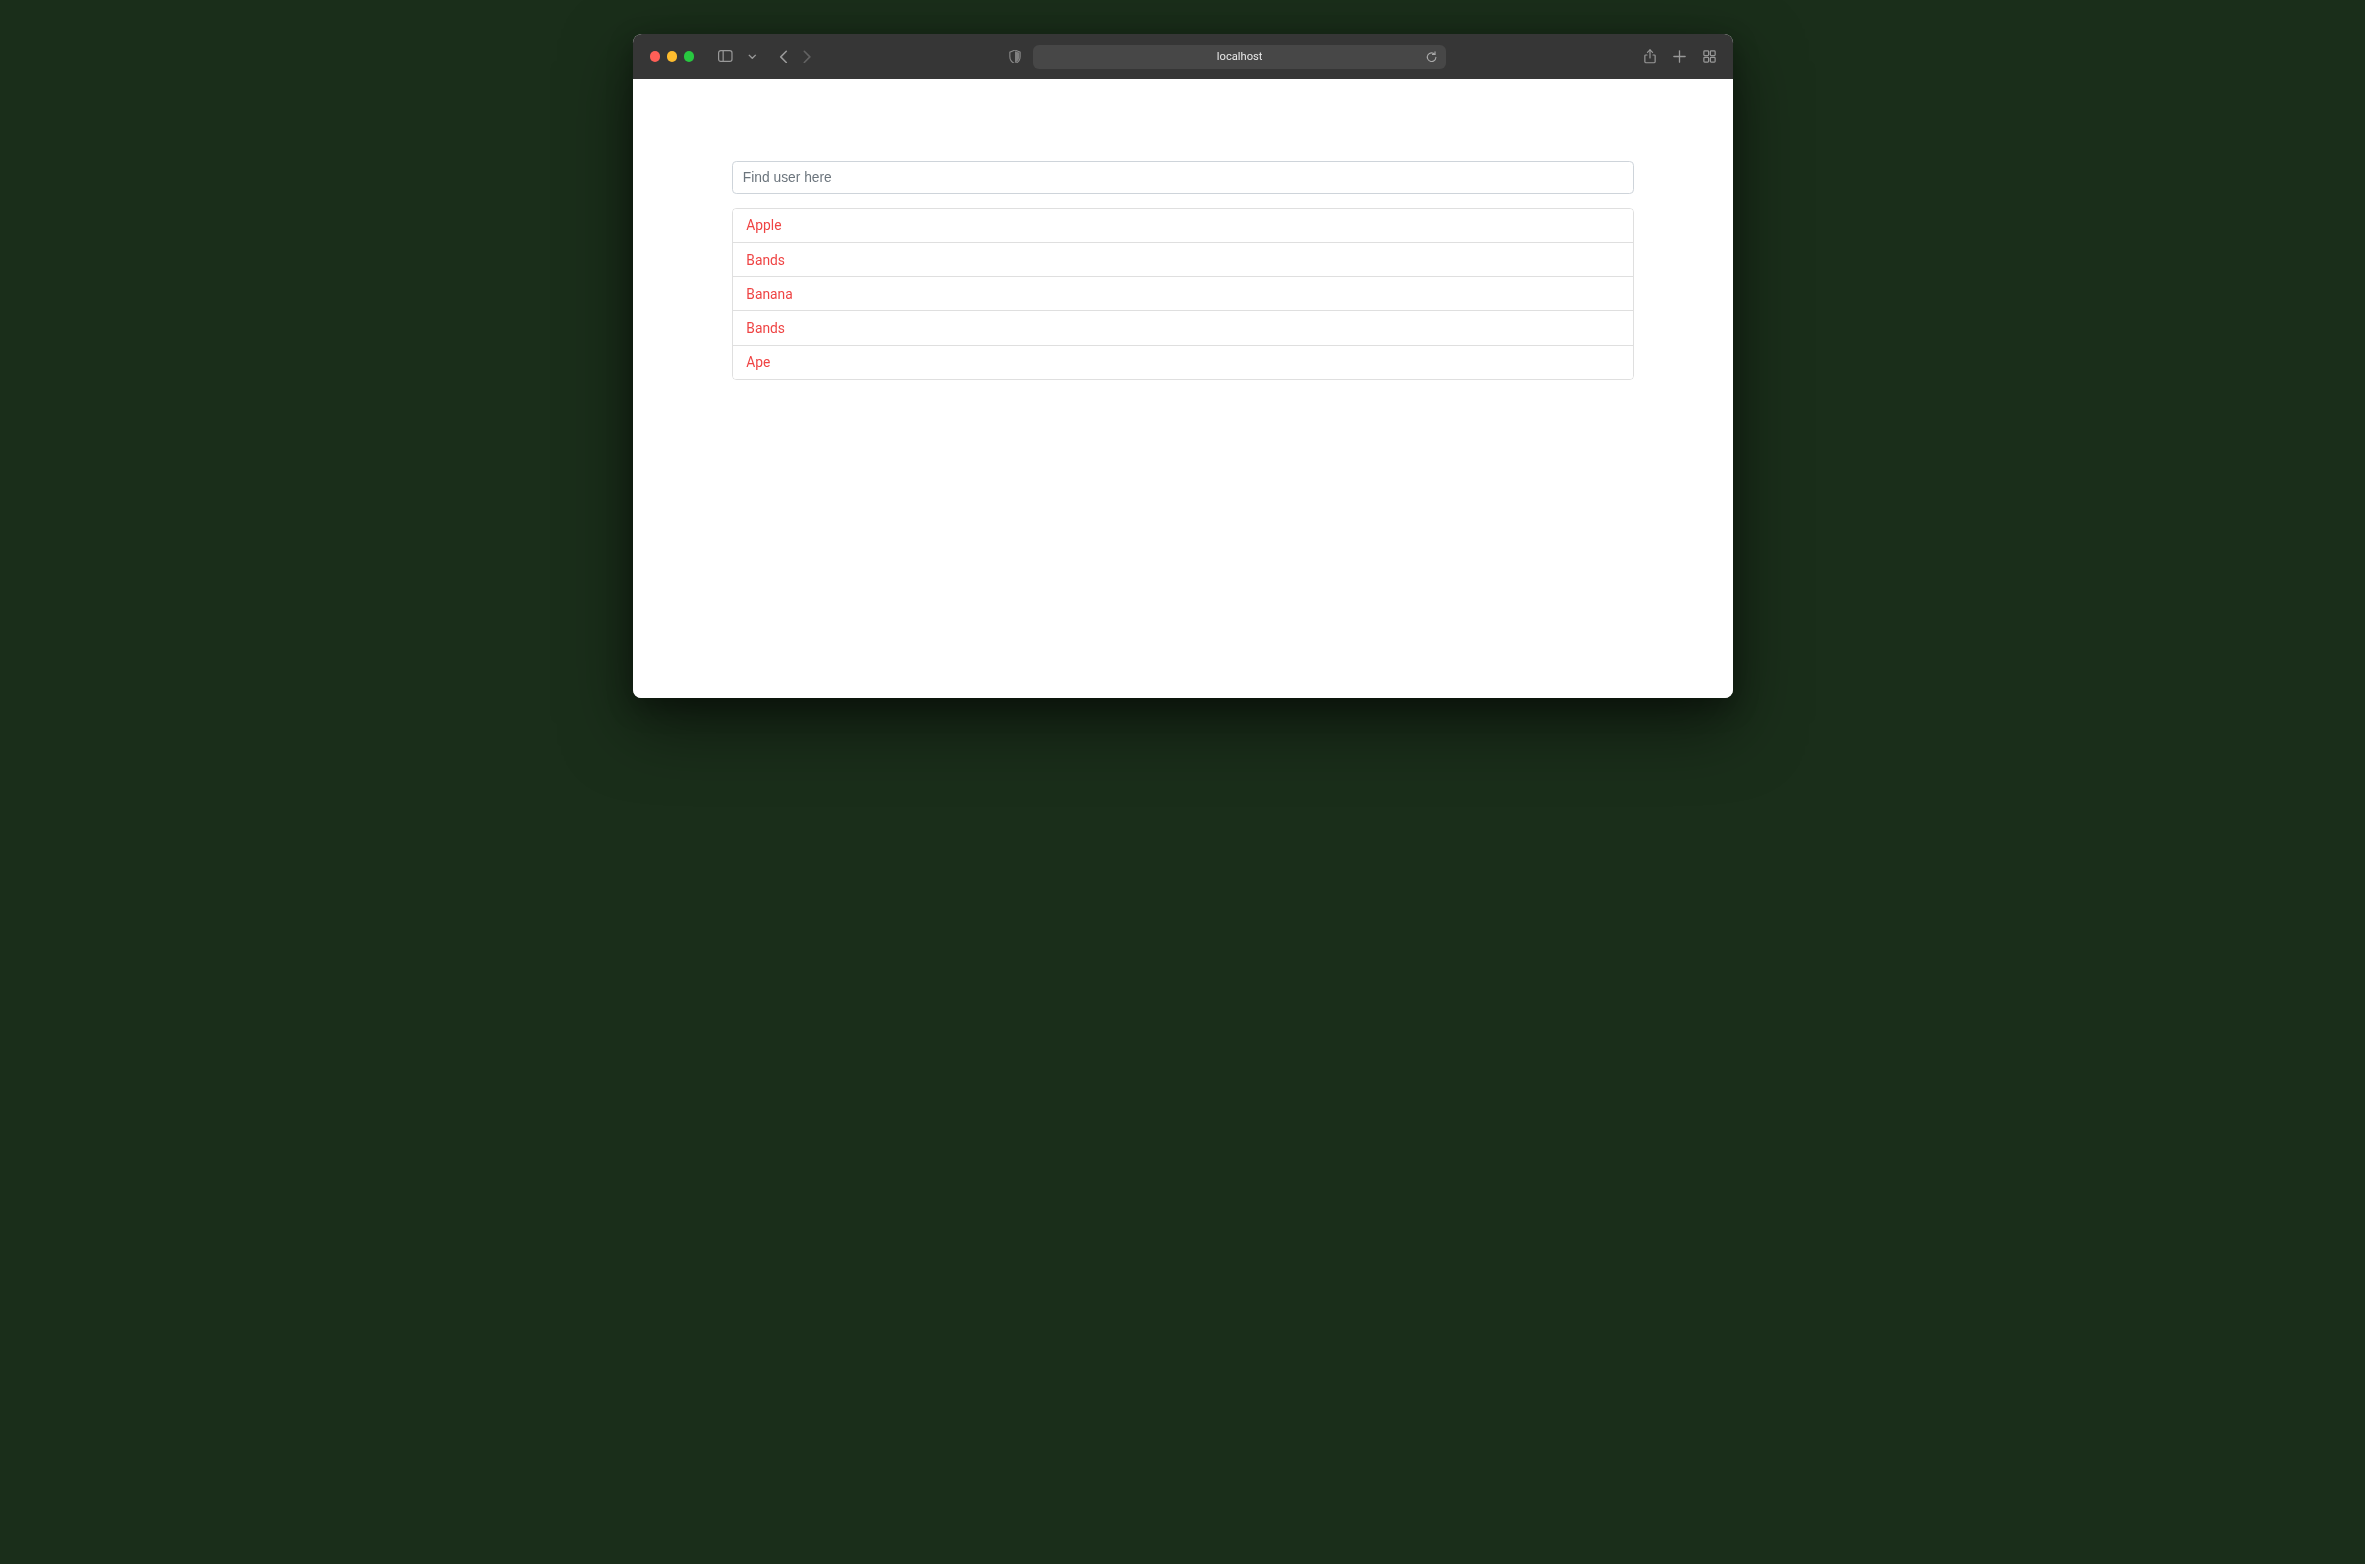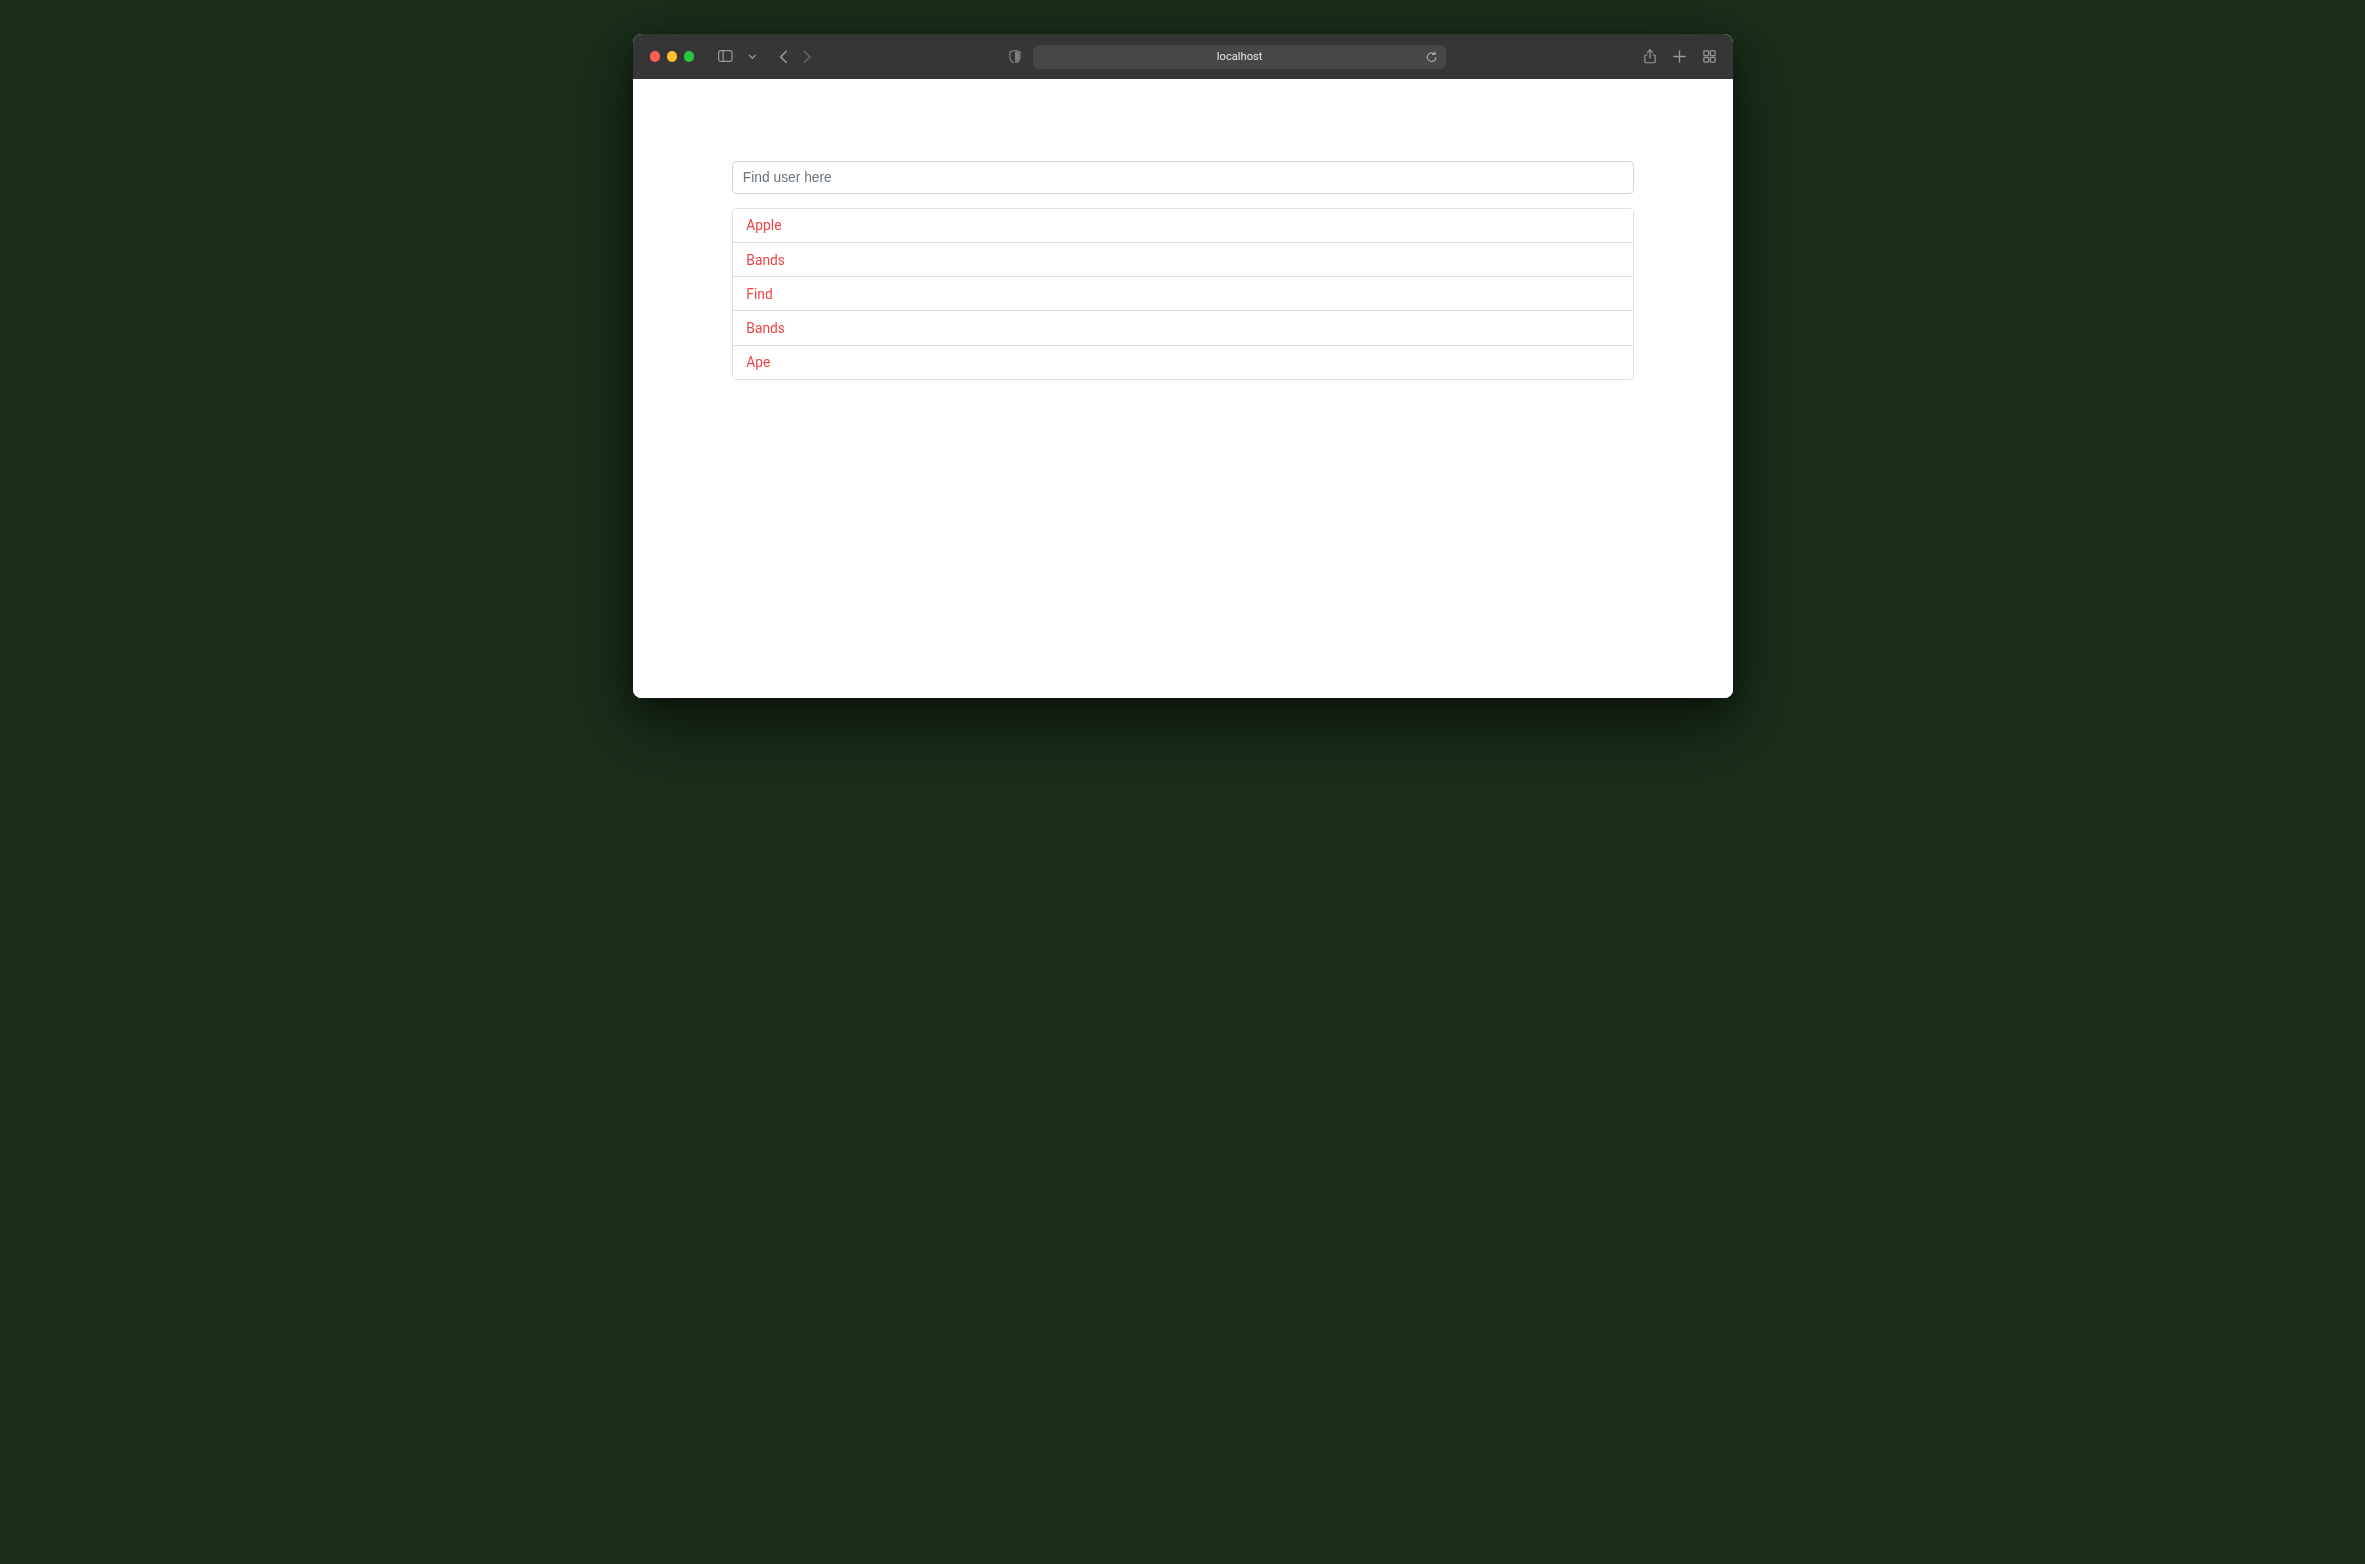--- a/index.html
+++ b/index.html
@@ -248,21 +248,21 @@
     <input type="text" class="search-input" placeholder="Find user here" style="">
     
     <div class="list-group">
       <div class="list-item">
         <span>Apple</span>
       </div>
       <div class="list-item">
         <span>Bands</span>
       </div>
       <div class="list-item">
-        <span>Find</span>
+        <span>Banana</span>
       </div>
       <div class="list-item">
         <span>Bands</span>
       </div>
       <div class="list-item">
         <span>Ape</span>
       </div>
     </div>
   </div>
 

